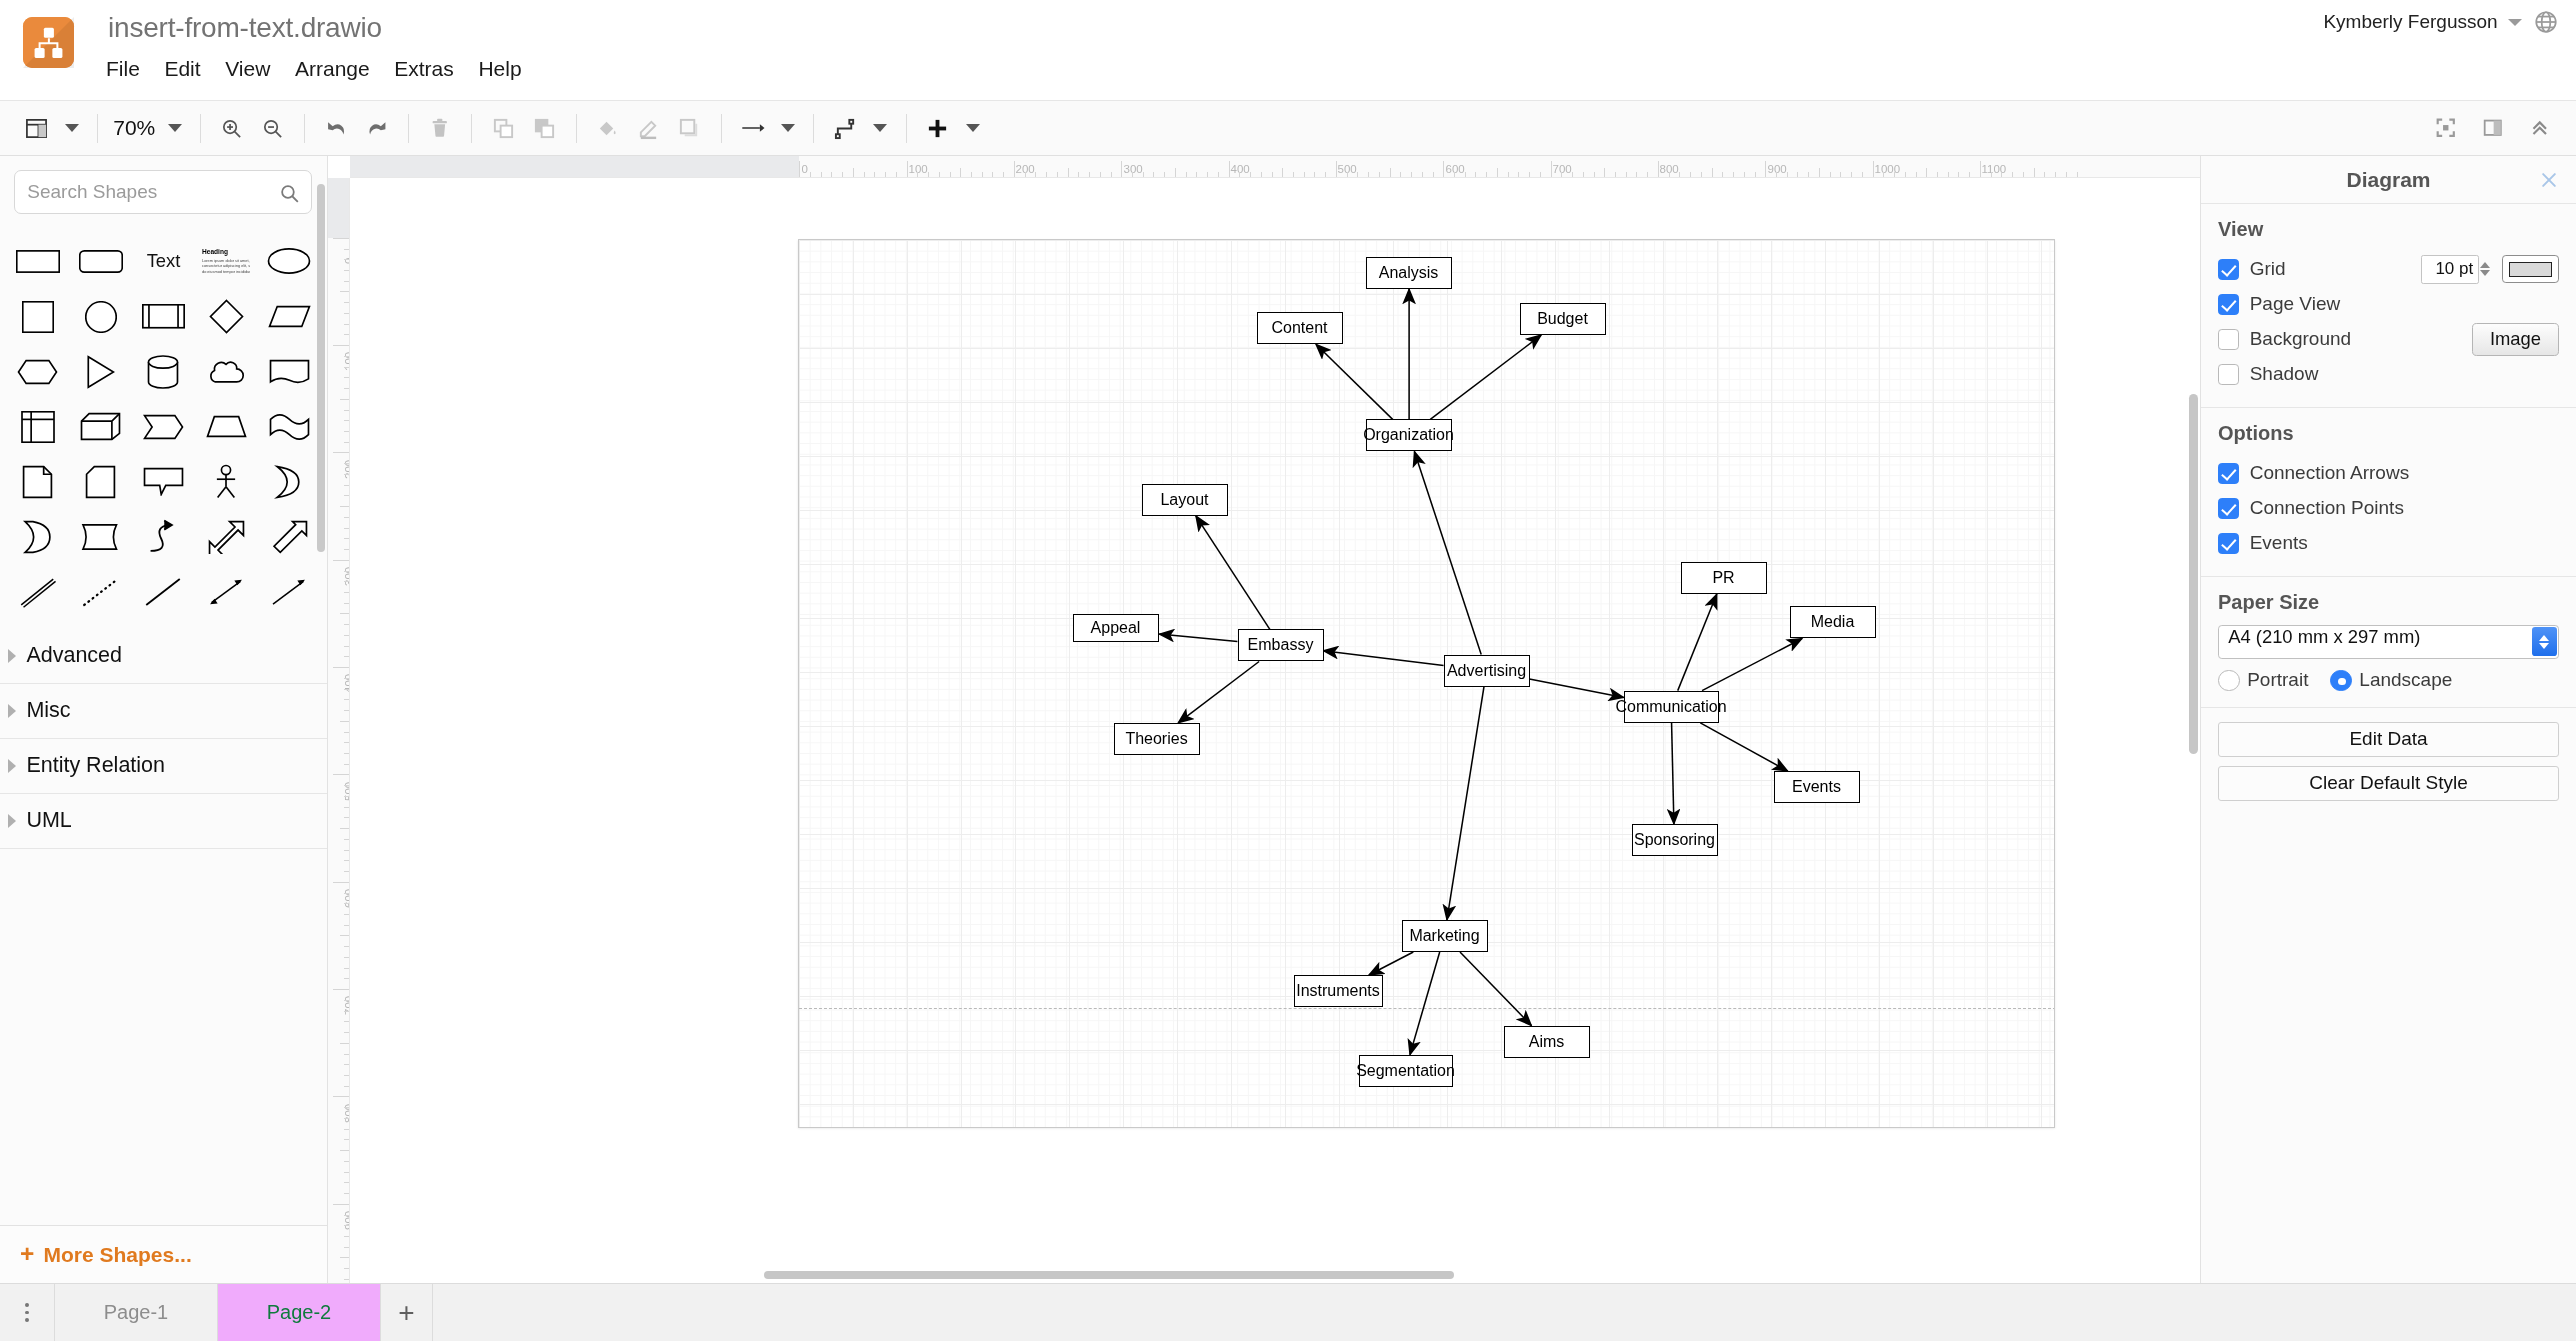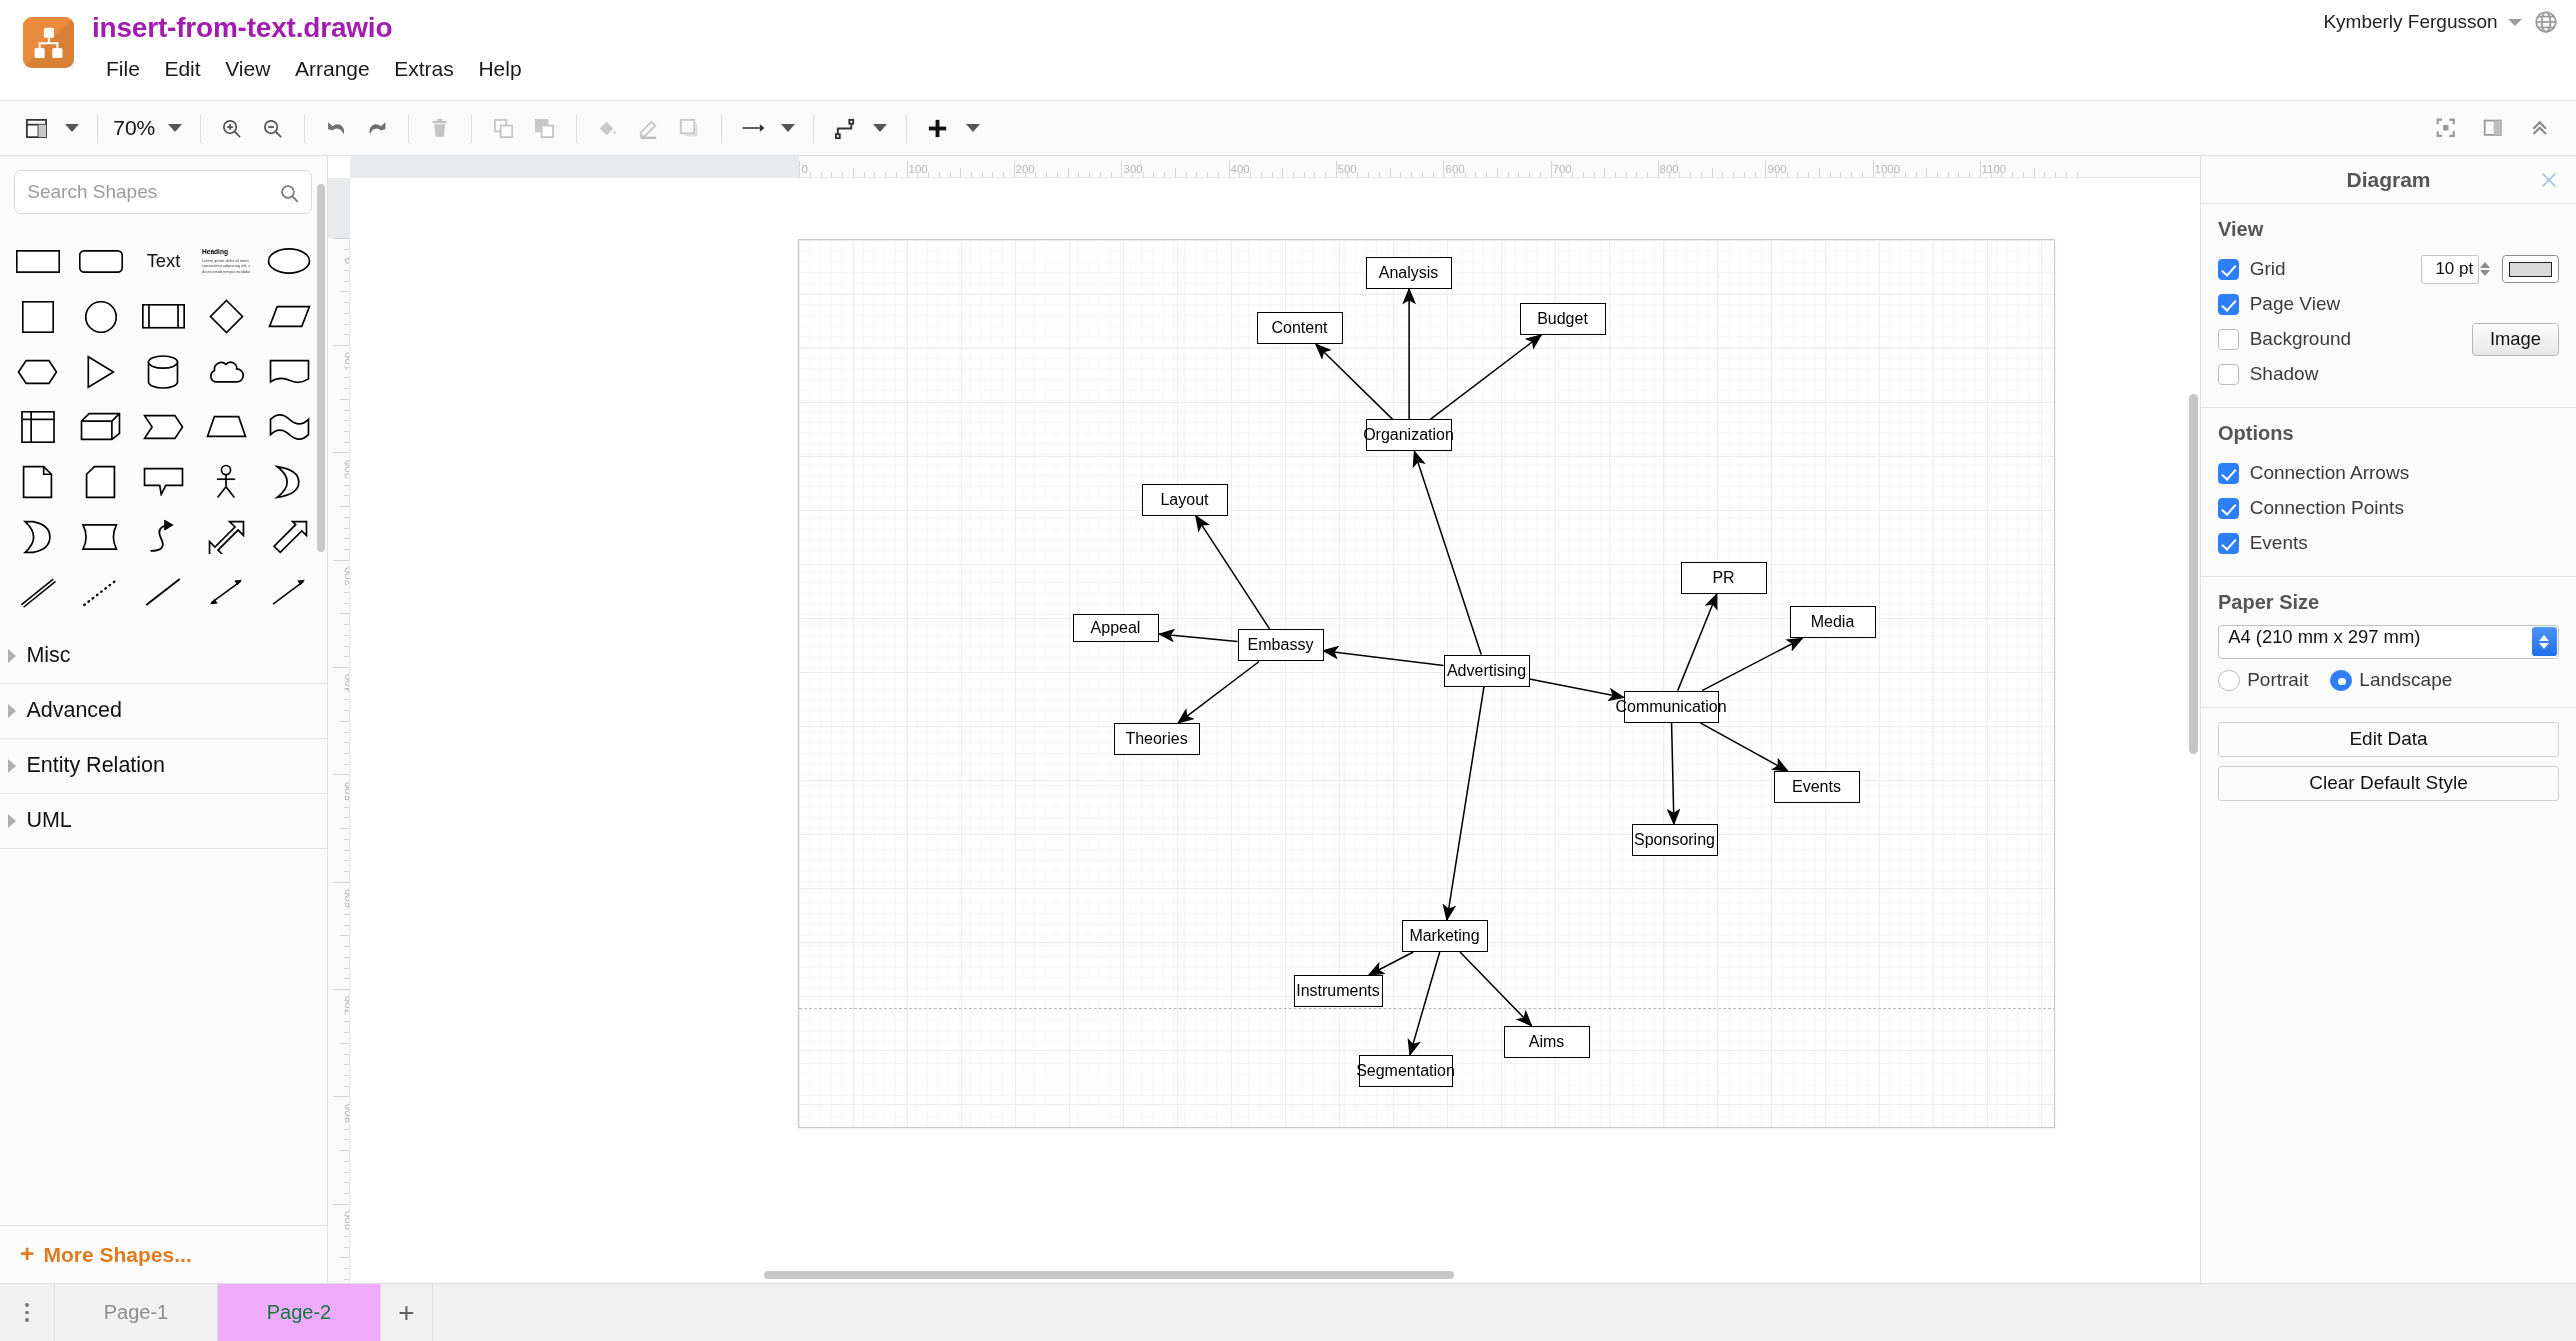--- a/index.html
+++ b/index.html
@@ -18,22 +18,22 @@
     background:#fff;
   }
   .app-logo {
     position:absolute; left:23px; top:17px; width:51px; height:51px;
     border-radius:9.2px;
     background: linear-gradient(135deg,#f5a košice 0%,#e8883a 100%);
     background: linear-gradient(150deg,#f3a14a 0%,#e8863a 100%);
   }
   .app-logo svg { position:absolute; left:0; top:0; }
   .file-title {
-    position:absolute; left:92px; top:12.3px;
-    font-size:28px; color:#a21caf; font-weight:700; letter-spacing:-0.2px;
+    position:absolute; left:108px; top:12.3px;
+    font-size:28px; color:#737373; font-weight:400; letter-spacing:-0.2px;
     white-space:nowrap;
   }
   .menubar {
     position:absolute; left:92px; top:54px;
     display:flex; gap:0px; align-items:center;
   }
   .menu-item {
     font-size:21px; color:#1a1a1a; padding:3.1px 12.3px; cursor:default;
     white-space:nowrap;
   }
@@ -665,25 +665,25 @@
     <div class="shape-cell">
       <svg width="40" height="32" stroke="#000" stroke-width="2" viewBox="0 0 52 42">
         <line x1="5" y1="37" x2="45" y2="7"></line>
           <path d="M47 5 l-10 1 l4 6 Z" fill="#000" stroke="none"></path>
         </svg>
       </div>
   </div>
 
   <div class="sect-collapsed">
     <span class="tri-right"></span>
-    <span>Misc</span>
+    <span>Advanced</span>
   </div>
   <div class="sect-collapsed">
     <span class="tri-right"></span>
-    <span>Advanced</span>
+    <span>Misc</span>
   </div>
   <div class="sect-collapsed">
     <span class="tri-right"></span>
     <span>Entity Relation</span>
   </div>
   <div class="sect-collapsed">
     <span class="tri-right"></span>
     <span>UML</span>
   </div>
 

